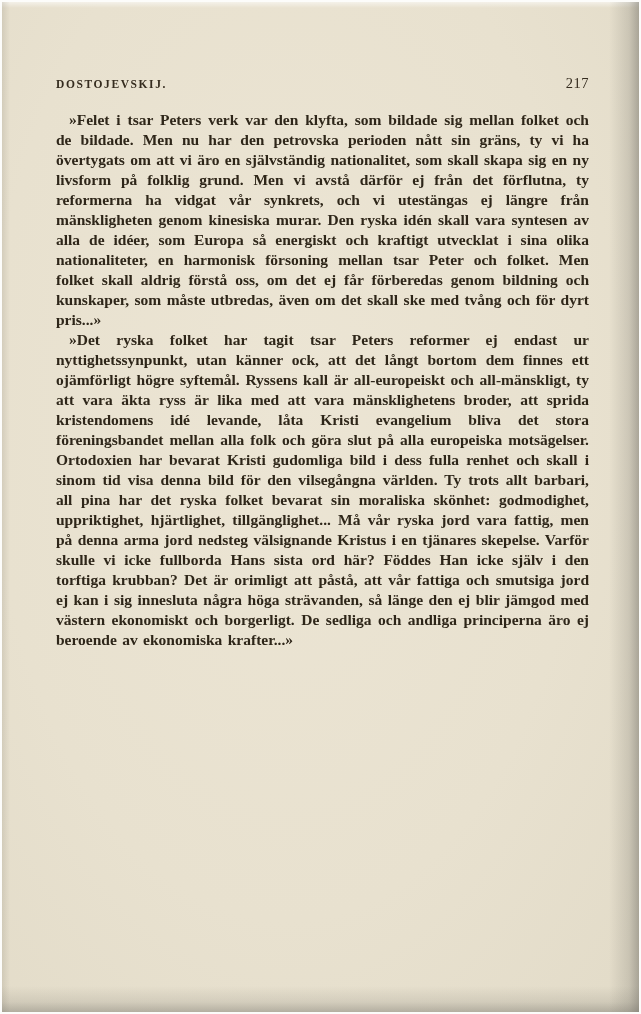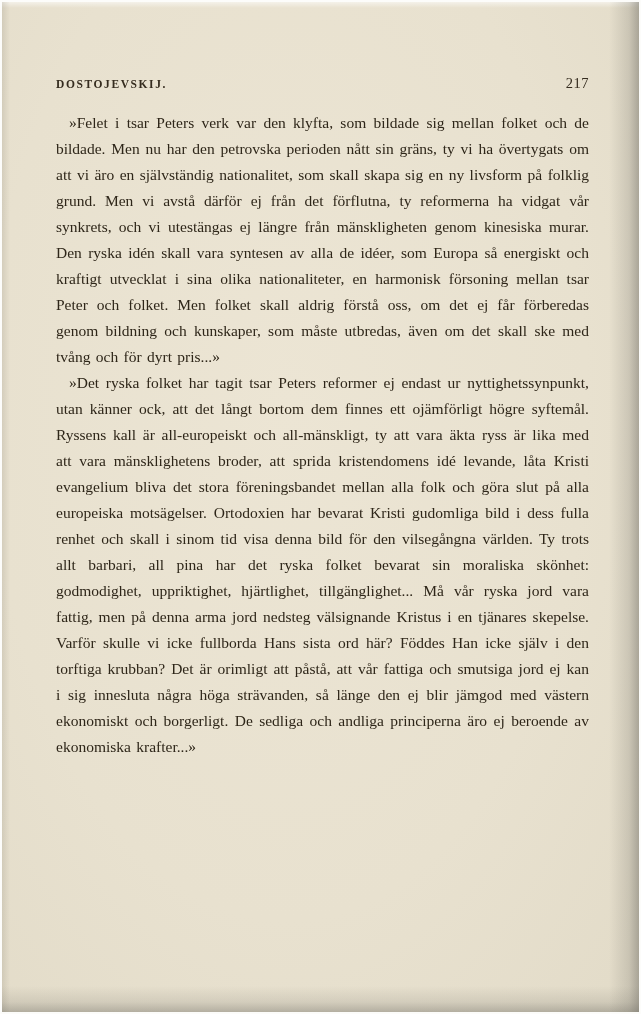--- a/index.html
+++ b/index.html
@@ -47,25 +47,26 @@
   .page-number {
     position: absolute;
     right: 0;
     top: -3px;
     font-size: 14.5px;
     letter-spacing: 0.5px;
     color: #352c1f;
   }
   .body-text p {
     font-size: 15.5px;
-    line-height: 26px;
+    line-height: 20px;
     text-align: justify;
     text-indent: 13px;
     word-spacing: 1.5px;
     color: var(--ink);
+    font-weight: bold;
   }
 </style>
 </head>
 <body>
 
 <div class="scan-page">
   <div class="page-inner">
 
     <div class="page-header">
       <div class="running-title">DOSTOJEVSKIJ.</div>

